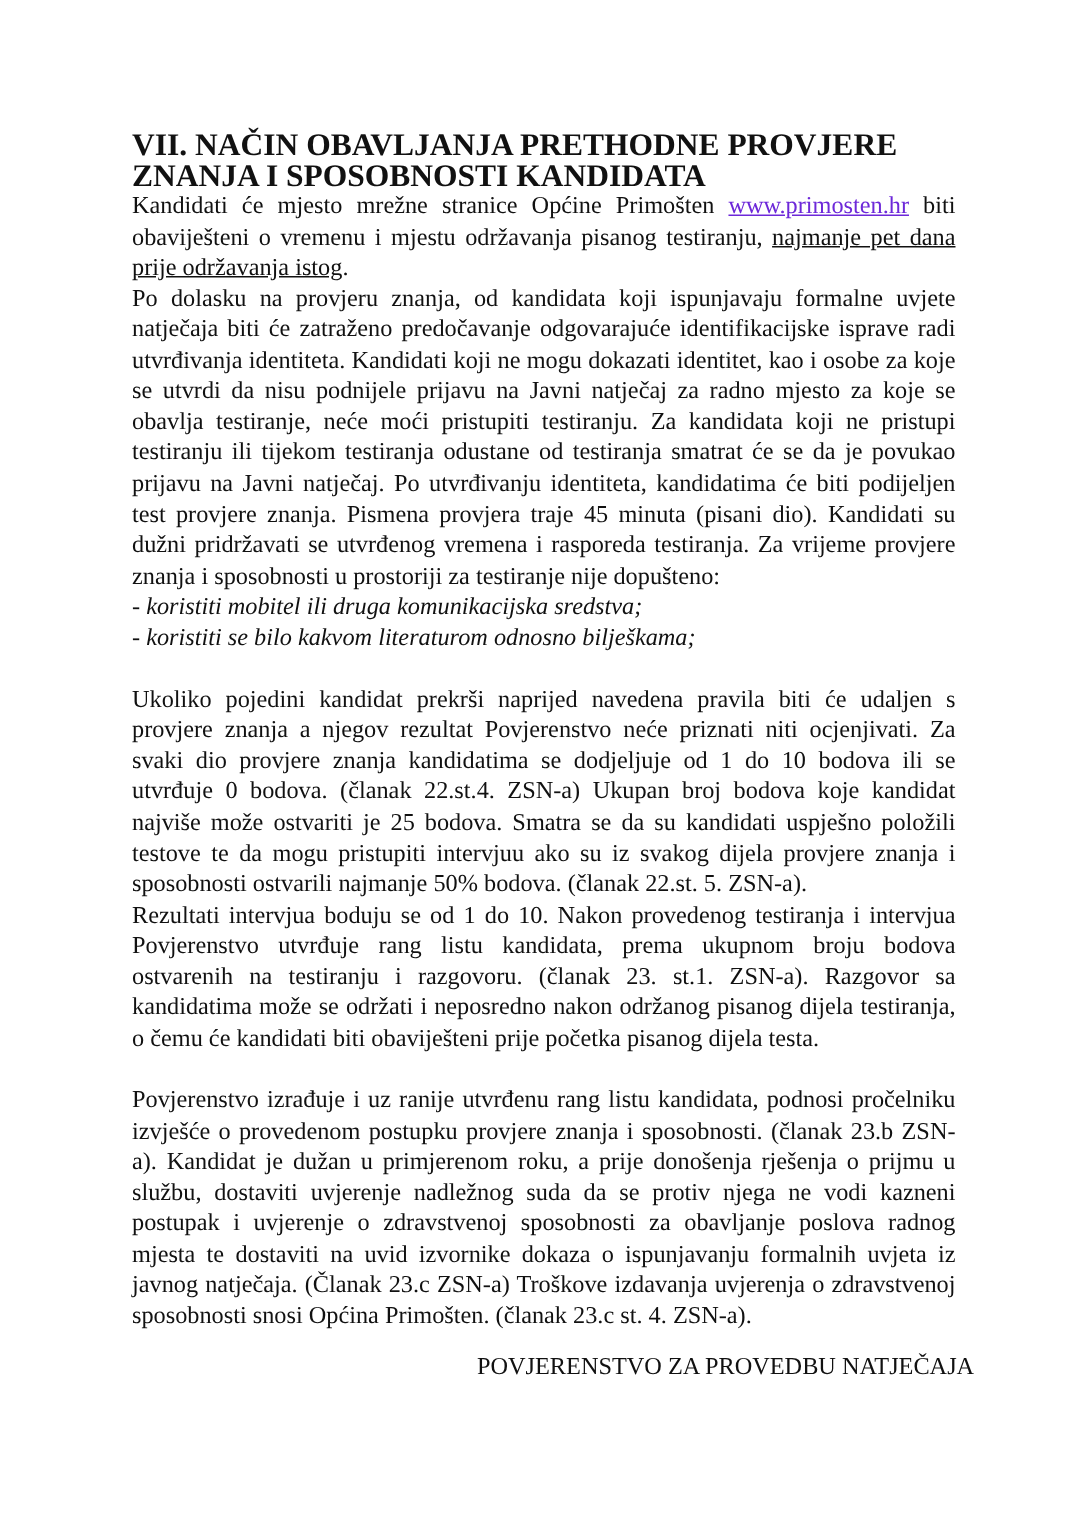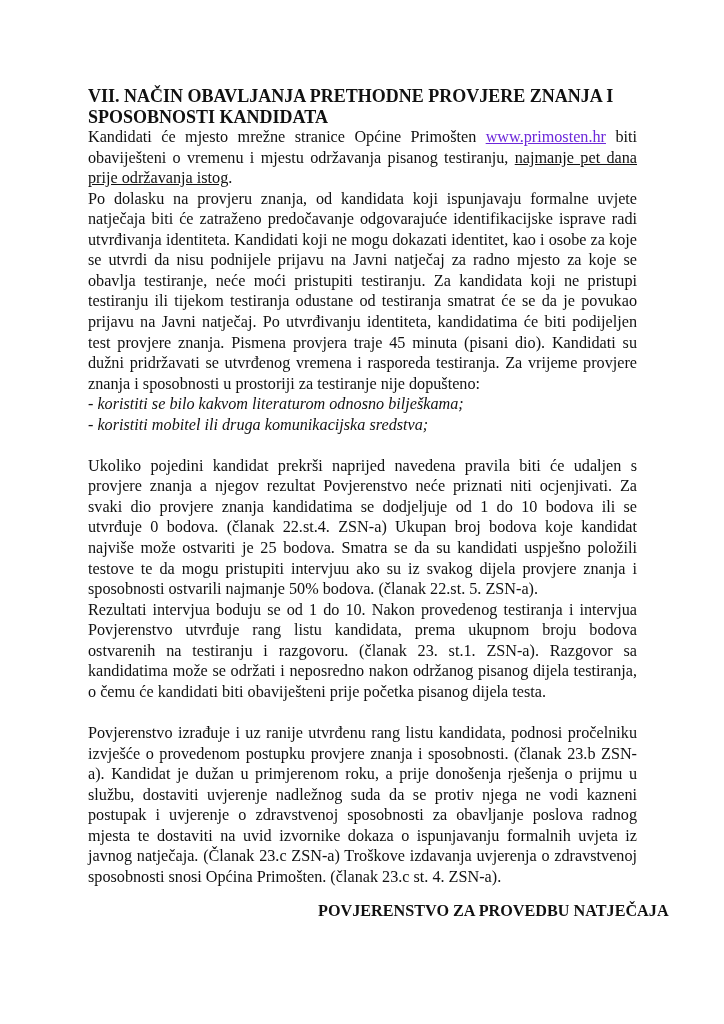--- a/index.html
+++ b/index.html
@@ -2,45 +2,45 @@
 <html><head>
 <meta charset="utf-8">
 <style>
   html, body { margin: 0; padding: 0; background: #ffffff; }
   body { width: 724px; height: 1024px; overflow: hidden; position: relative; }
   .page {
     position: absolute; left: 88px; top: 86px; width: 549px;
     font-family: "Liberation Serif", serif; font-size: 16.2px; line-height: 20.55px;
     color: #111111;
   }
-  .heading { font-weight: bold; margin: 0; font-size: 18px; line-height: 20.55px; }
+  .heading { font-weight: bold; margin: 0; font-size: 21px; line-height: 20.55px; }
   p { margin: 0; text-align: justify; }
   .link { color: #6d28d9; text-decoration: underline; }
   .underline { text-decoration: underline; }
   .list { margin: 0; padding: 0; list-style: none; }
   .list li { font-style: italic; text-align: left; }
   .gap { height: 20.55px; }
   .signature {
     position: absolute; left: 318px; top: 902px;
-    font-family: "Liberation Serif", serif; font-size: 16.2px; font-weight: bold; color: #111111;
+    font-family: "Liberation Serif", serif; font-size: 16.2px; font-weight: normal; color: #111111;
   }
 </style>
 </head>
 <body>
 
 <div class="page">
   <h2 class="heading">VII. NAČIN OBAVLJANJA PRETHODNE PROVJERE ZNANJA I SPOSOBNOSTI KANDIDATA</h2>
 
   <p><span>Kandidati će mjesto mrežne stranice Općine Primošten </span><a class="link">www.primosten.hr</a><span> biti obaviješteni o vremenu i mjestu održavanja pisanog testiranju, </span><span class="underline">najmanje pet dana prije održavanja istog</span><span>.</span></p>
 
   <p>Po dolasku na provjeru znanja, od kandidata koji ispunjavaju formalne uvjete natječaja biti će zatraženo predočavanje odgovarajuće identifikacijske isprave radi utvrđivanja identiteta. Kandidati koji ne mogu dokazati identitet, kao i osobe za koje se utvrdi da nisu podnijele prijavu na Javni natječaj za radno mjesto za koje se obavlja testiranje, neće moći pristupiti testiranju. Za kandidata koji ne pristupi testiranju ili tijekom testiranja odustane od testiranja smatrat će se da je povukao prijavu na Javni natječaj. Po utvrđivanju identiteta, kandidatima će biti podijeljen test provjere znanja. Pismena provjera traje 45 minuta (pisani dio). Kandidati su dužni pridržavati se utvrđenog vremena i rasporeda testiranja. Za vrijeme provjere znanja i sposobnosti u prostoriji za testiranje nije dopušteno:</p>
 
   <ul class="list">
+    <li>- koristiti mobitel ili druga komunikacijska sredstva;</li>
     <li>- koristiti se bilo kakvom literaturom odnosno bilješkama;</li>
-    <li>- koristiti mobitel ili druga komunikacijska sredstva;</li>
   </ul>
 
   <div class="gap"></div>
 
   <p>Ukoliko pojedini kandidat prekrši naprijed navedena pravila biti će udaljen s provjere znanja a njegov rezultat Povjerenstvo neće priznati niti ocjenjivati. Za svaki dio provjere znanja kandidatima se dodjeljuje od 1 do 10 bodova ili se utvrđuje 0 bodova. (članak 22.st.4. ZSN-a) Ukupan broj bodova koje kandidat najviše može ostvariti je 25 bodova. Smatra se da su kandidati uspješno položili testove te da mogu pristupiti intervjuu ako su iz svakog dijela provjere znanja i sposobnosti ostvarili najmanje 50% bodova. (članak 22.st. 5. ZSN-a).</p>
   <p>Rezultati intervjua boduju se od 1 do 10. Nakon provedenog testiranja i intervjua Povjerenstvo utvrđuje rang listu kandidata, prema ukupnom broju bodova ostvarenih na testiranju i razgovoru. (članak 23. st.1. ZSN-a). Razgovor sa kandidatima može se održati i neposredno nakon održanog pisanog dijela testiranja, o čemu će kandidati biti obaviješteni prije početka pisanog dijela testa.</p>
 
   <div class="gap"></div>
 
   <p>Povjerenstvo izrađuje i uz ranije utvrđenu rang listu kandidata, podnosi pročelniku izvješće o provedenom postupku provjere znanja i sposobnosti. (članak 23.b ZSN-a). Kandidat je dužan u primjerenom roku, a prije donošenja rješenja o prijmu u službu, dostaviti uvjerenje nadležnog suda da se protiv njega ne vodi kazneni postupak i uvjerenje o zdravstvenoj sposobnosti za obavljanje poslova radnog mjesta te dostaviti na uvid izvornike dokaza o ispunjavanju formalnih uvjeta iz javnog natječaja. (Članak 23.c ZSN-a) Troškove izdavanja uvjerenja o zdravstvenoj sposobnosti snosi Općina Primošten. (članak 23.c st. 4. ZSN-a).</p>

